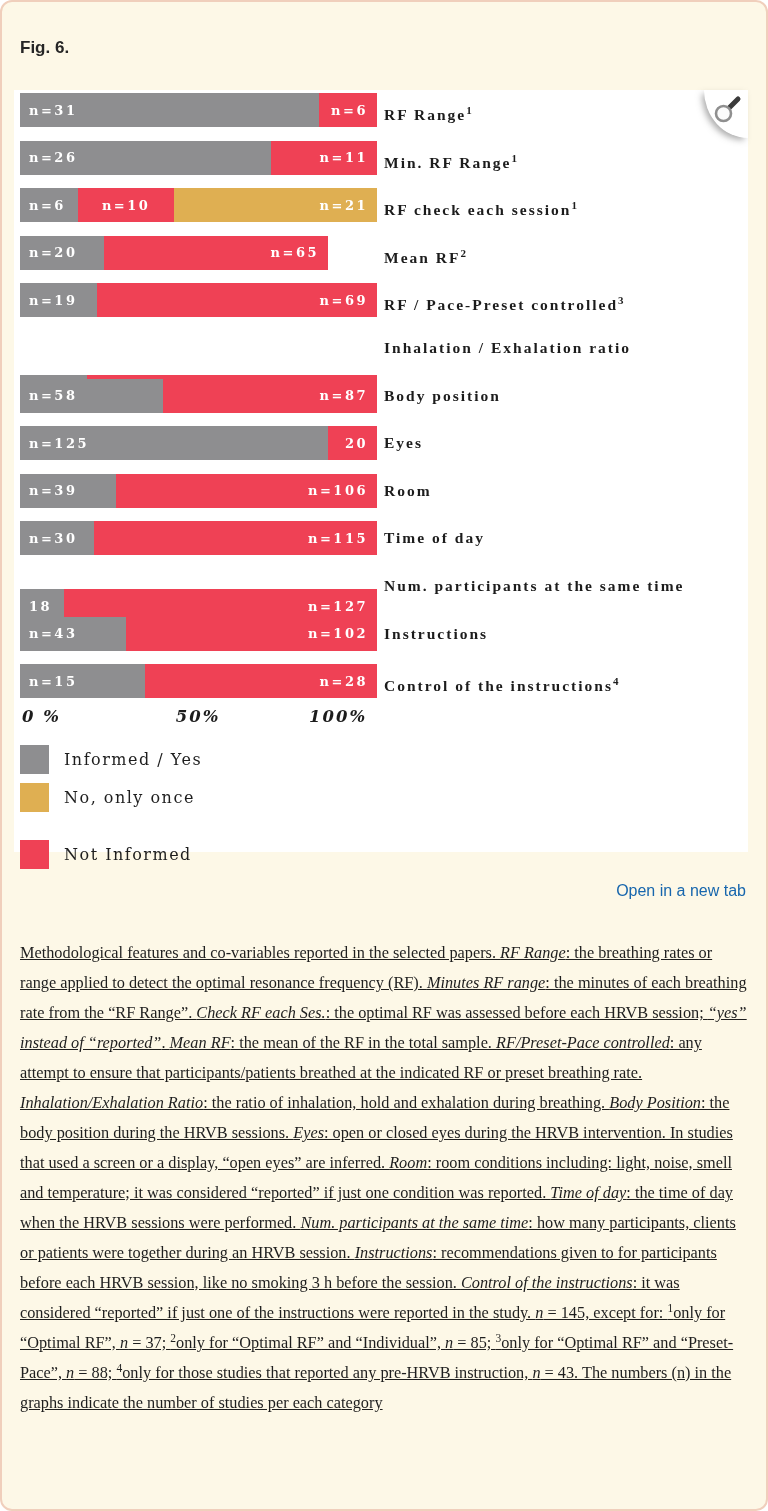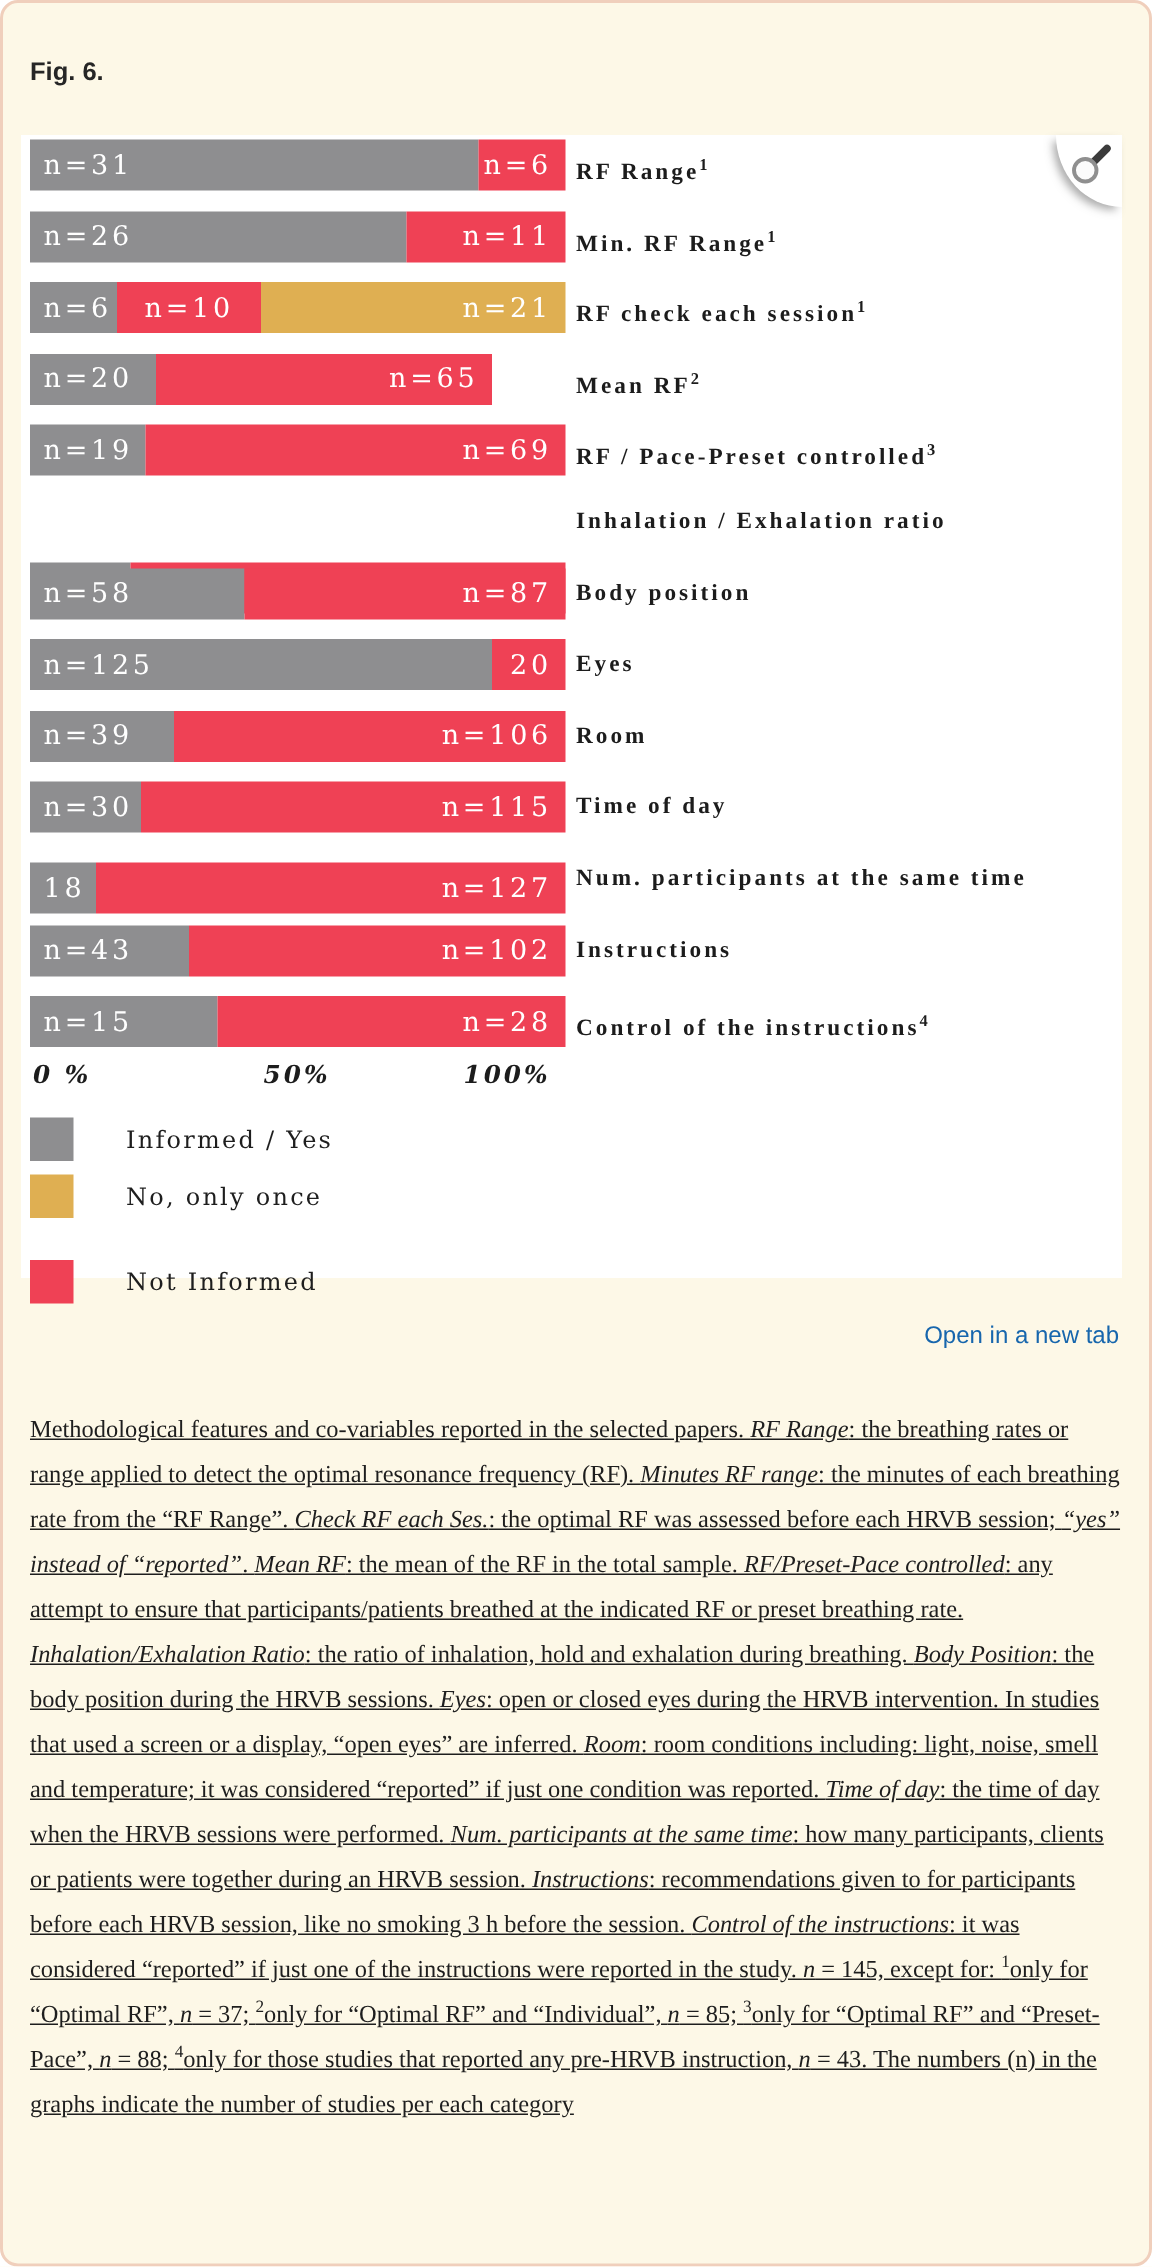--- a/index.html
+++ b/index.html
@@ -7,37 +7,37 @@
     position:relative;width:764px;height:1507px;
     background:#FDF8E7;border:2px solid #F0CFBC;border-radius:12px;
     overflow:hidden;font-family:"Liberation Sans",sans-serif;
   }
   .fig-label{position:absolute;left:18px;top:36px;font-size:17px;font-weight:600;color:#262626;}
   .panel{position:absolute;left:12px;top:88px;width:734px;height:762px;background:#ffffff;}
   .bar-row{position:absolute;left:6px;width:357px;height:34px;display:flex;}
   .seg{
     height:100%;display:flex;align-items:center;box-sizing:border-box;
     color:#ffffff;font-family:"DejaVu Serif","Liberation Serif",serif;
-    font-weight:400;font-size:18px;letter-spacing:2.5px;white-space:nowrap;overflow:hidden;
+    font-weight:700;font-size:13px;letter-spacing:2.5px;white-space:nowrap;overflow:hidden;
   }
   .seg.left{justify-content:flex-start;padding-left:9px;}
   .seg.right{justify-content:flex-end;padding-right:9px;}
   .seg.center{justify-content:center;}
   .cat-label{
     position:absolute;left:370px;height:34px;line-height:34px;white-space:nowrap;
     font-family:Liberation Serif, serif;font-weight:700;
     font-size:15.5px;letter-spacing:2px;color:#1c1c1c;
   }
   .cat-label sup{font-size:11px;letter-spacing:0;}
   .axis-tick{
     position:absolute;top:617px;font-family:"DejaVu Serif","Liberation Serif",serif;
     font-weight:700;font-style:italic;font-size:16.5px;letter-spacing:2px;color:#1c1c1c;white-space:nowrap;
   }
   .axis-tick.centered{transform:translateX(-50%);}
-  .legend-item{position:absolute;left:6px;display:flex;align-items:center;gap:20px;}
+  .legend-item{position:absolute;left:6px;display:flex;align-items:center;}
   .legend-swatch{width:29px;height:29px;flex:0 0 29px;}
   .legend-label{
     margin-left:15px;font-family:"DejaVu Serif","Liberation Serif",serif;
     font-size:16px;letter-spacing:1.5px;color:#1e1e1e;white-space:nowrap;
   }
   .zoom-btn{
     position:absolute;right:0;top:0;width:44px;height:48px;background:#ffffff;
     border-bottom-left-radius:100% 100%;
     box-shadow:-3px 3px 6px -1px rgba(90,90,90,.5);
     display:flex;align-items:flex-start;justify-content:flex-end;
@@ -108,21 +108,21 @@
         <div class="bar-row" style="top: 383.8px;">
           <div class="seg left" style="width: 96px; background: rgb(142, 142, 144);">n=39</div>
           <div class="seg right" style="width: 261px; background: rgb(239, 65, 85);">n=106</div>
         </div>
         <div class="cat-label" style="top: 383.8px;">Room</div>
         <div class="bar-row" style="top: 431.4px;">
           <div class="seg left" style="width: 73.9px; background: rgb(142, 142, 144);">n=30</div>
           <div class="seg right" style="width: 283.1px; background: rgb(239, 65, 85);">n=115</div>
         </div>
         <div class="cat-label" style="top: 431.4px;">Time of day</div>
-        <div class="bar-row" style="top: 485px;">
+        <div class="bar-row" style="top: 499px;">
           <div class="seg left" style="width: 44.3px; background: rgb(142, 142, 144);">18</div>
           <div class="seg right" style="width: 312.7px; background: rgb(239, 65, 85);">n=127</div>
         </div>
         <div class="cat-label" style="top: 479px;">Num. participants at the same time</div>
         <div class="bar-row" style="top: 526.6px;">
           <div class="seg left" style="width: 105.9px; background: rgb(142, 142, 144);">n=43</div>
           <div class="seg right" style="width: 251.1px; background: rgb(239, 65, 85);">n=102</div>
         </div>
         <div class="cat-label" style="top: 526.6px;">Instructions</div>
         <div class="bar-row" style="top: 574.2px;">

